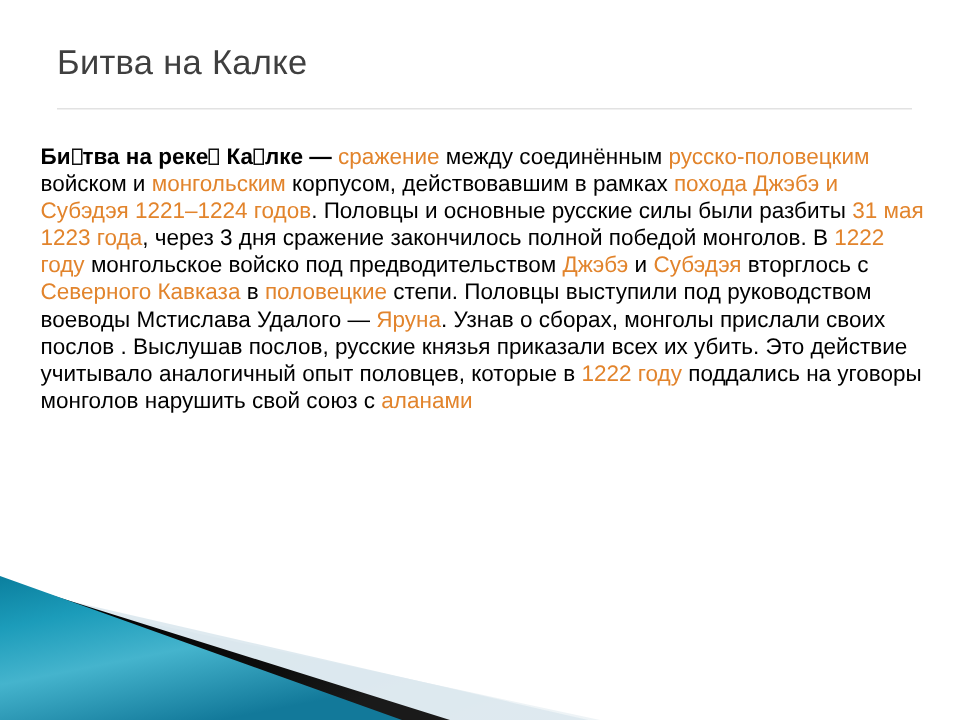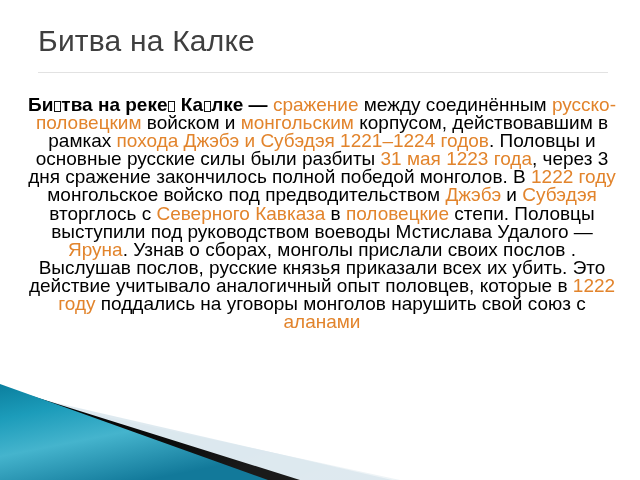--- a/index.html
+++ b/index.html
@@ -27,21 +27,21 @@
 
   
   #title-block {
     position: absolute;
     left: 38px;
     top: 22px;
     width: 570px;
     height: 52px;
   }
   #slide-title {
-    font-size: 30px;
+    font-size: 23px;
     line-height: 38px;
     font-weight: 400;
     color: #3f3f3f;
     letter-spacing: 0.2px;
     white-space: nowrap;
   }
   #title-rule {
     position: absolute;
     left: 0;
     top: 50px;
@@ -51,24 +51,24 @@
   }
 
   
   #body-block {
     position: absolute;
     left: 27px;
     top: 96px;
     width: 590px;
   }
   #body-paragraph {
-    font-size: 19px;
+    font-size: 15px;
     line-height: 18.1px;
     color: #000000;
-    text-align: center;
+    text-align: left;
     word-spacing: 0px;
   }
   .lead {
     font-weight: bold;
     color: #000000;
   }
   .lnk {
     color: #E2842C;
   }
   .stress {

